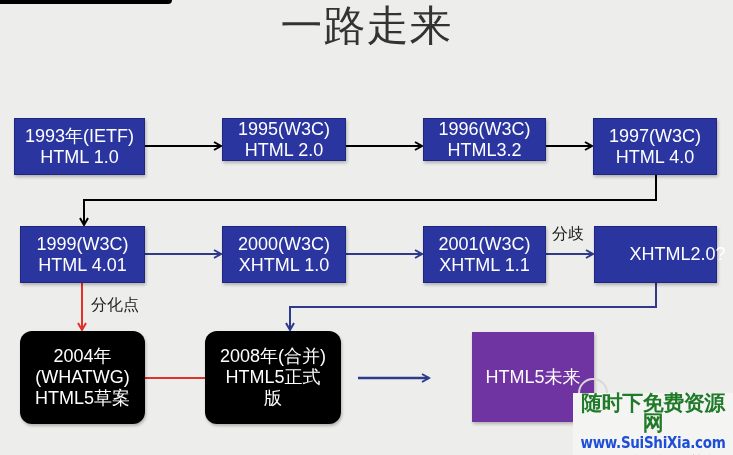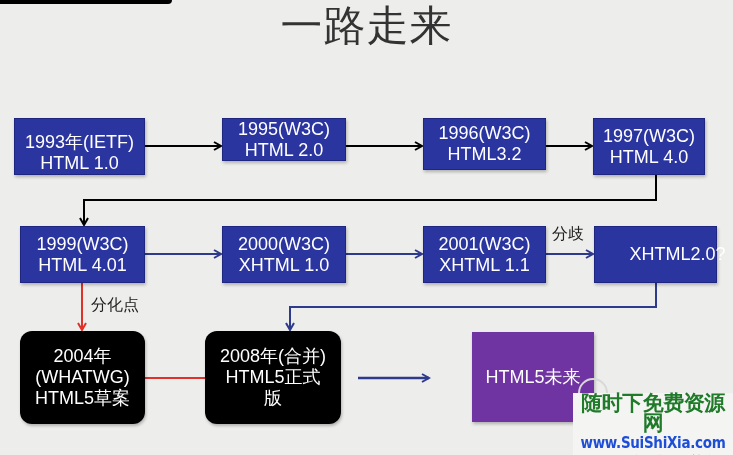--- a/index.html
+++ b/index.html
@@ -94,33 +94,33 @@
   <line x1="546" y1="254" x2="593" y2="254" stroke="#2e3a8c" stroke-width="2" marker-end="url(#ah-blue)"></line>
 
   <polyline points="656,283 656,307 290,307 290,330" fill="none" stroke="#2e3a8c" stroke-width="2" marker-end="url(#ah-blue)"></polyline>
 
   <line x1="82" y1="283" x2="82" y2="330" stroke="#e0312a" stroke-width="2" marker-end="url(#ah-red)"></line>
   <line x1="145" y1="378" x2="221" y2="378" stroke="#e0312a" stroke-width="2" marker-end="url(#ah-red)"></line>
 
   <line x1="358" y1="378" x2="429" y2="378" stroke="#2e3a8c" stroke-width="2.5" marker-end="url(#ah-blue)"></line>
 </svg>
 
-<div class="node blue" style="left:14px; top:118px; width:131px; height:57px;justify-content:flex-end;">
+<div class="node blue" style="left:14px; top:118px; width:131px; height:57px;">
   <span>1993年(IETF)</span>
   <span>HTML 1.0</span>
 </div>
 <div class="node blue" style="left:222px; top:118px; width:124px; height:43px;">
   <span>1995(W3C)</span>
   <span>HTML 2.0</span>
 </div>
-<div class="node blue" style="left:423px; top:118px; width:123px; height:52px;">
+<div class="node blue" style="left:423px; top:118px; width:123px; height:43px;">
   <span>1996(W3C)</span>
   <span>HTML3.2</span>
 </div>
-<div class="node blue" style="left:593px; top:118px; width:112px; height:57px;">
+<div class="node blue" style="left:593px; top:118px; width:124px; height:57px;">
   <span>1997(W3C)</span>
   <span>HTML 4.0</span>
 </div>
 
 <div class="node blue" style="left:20px; top:226px; width:125px; height:57px;">
   <span>1999(W3C)</span>
   <span>HTML 4.01</span>
 </div>
 <div class="node blue" style="left:222px; top:226px; width:124px; height:57px;">
   <span>2000(W3C)</span>

